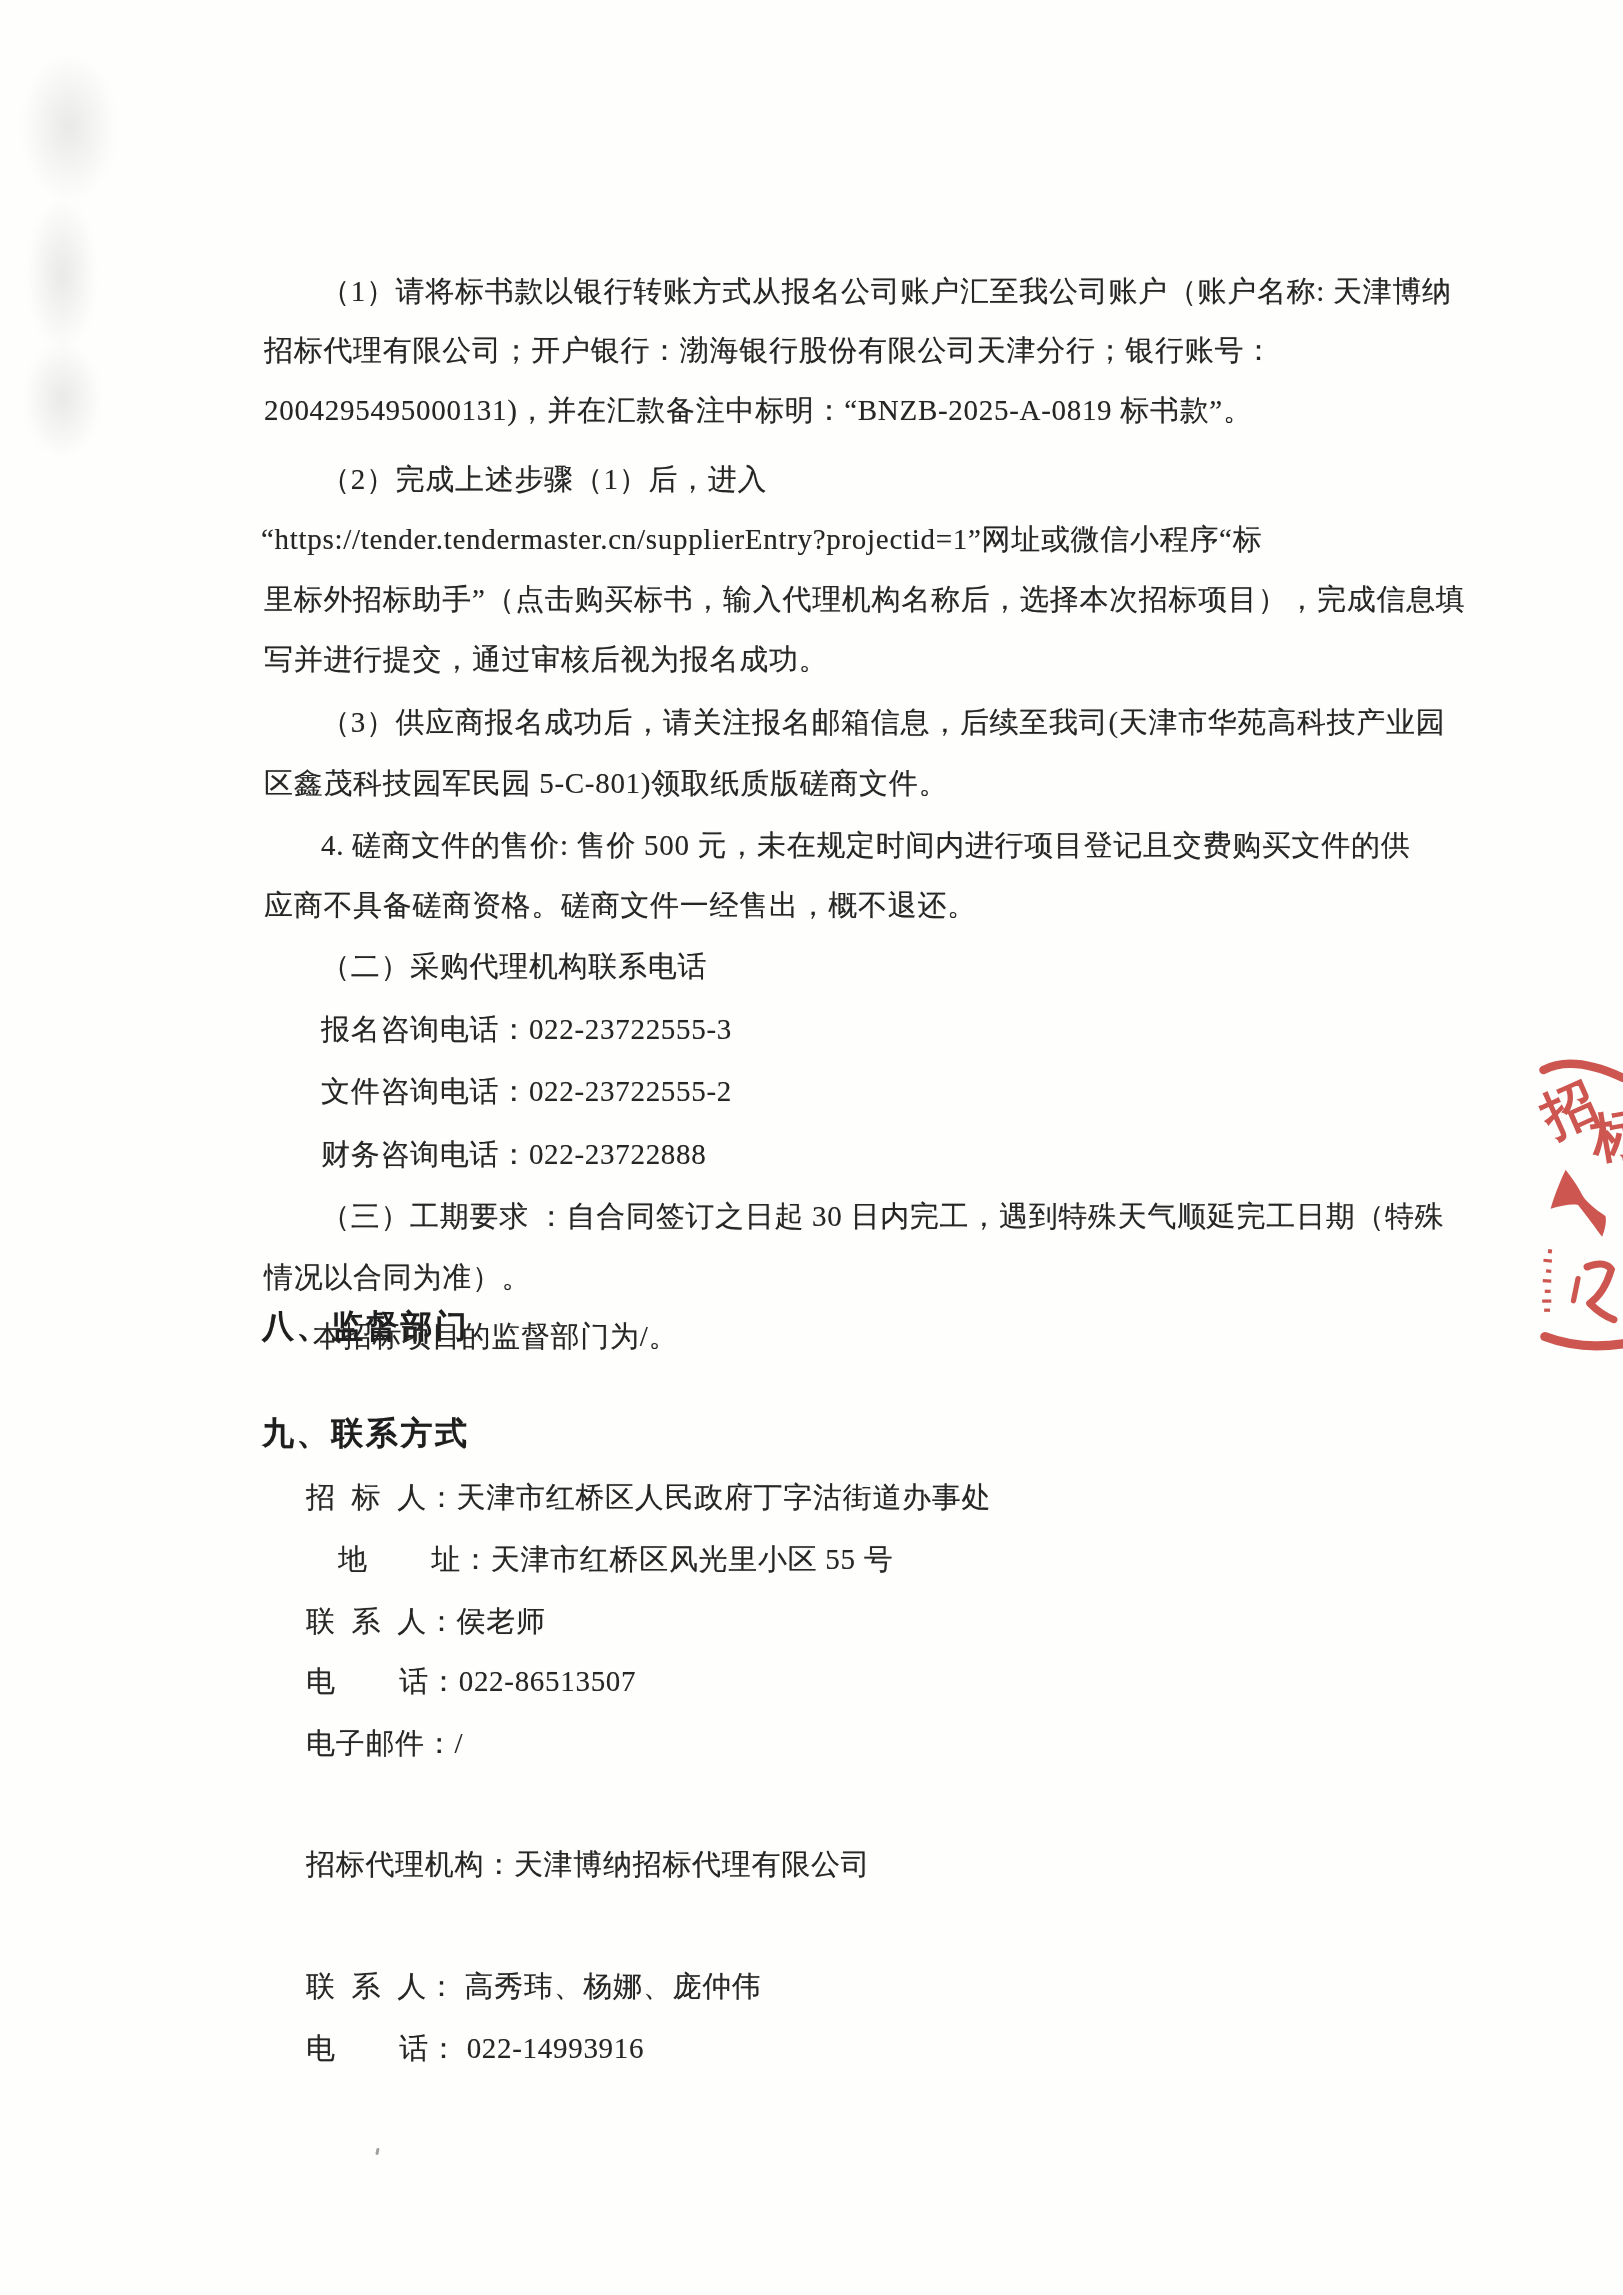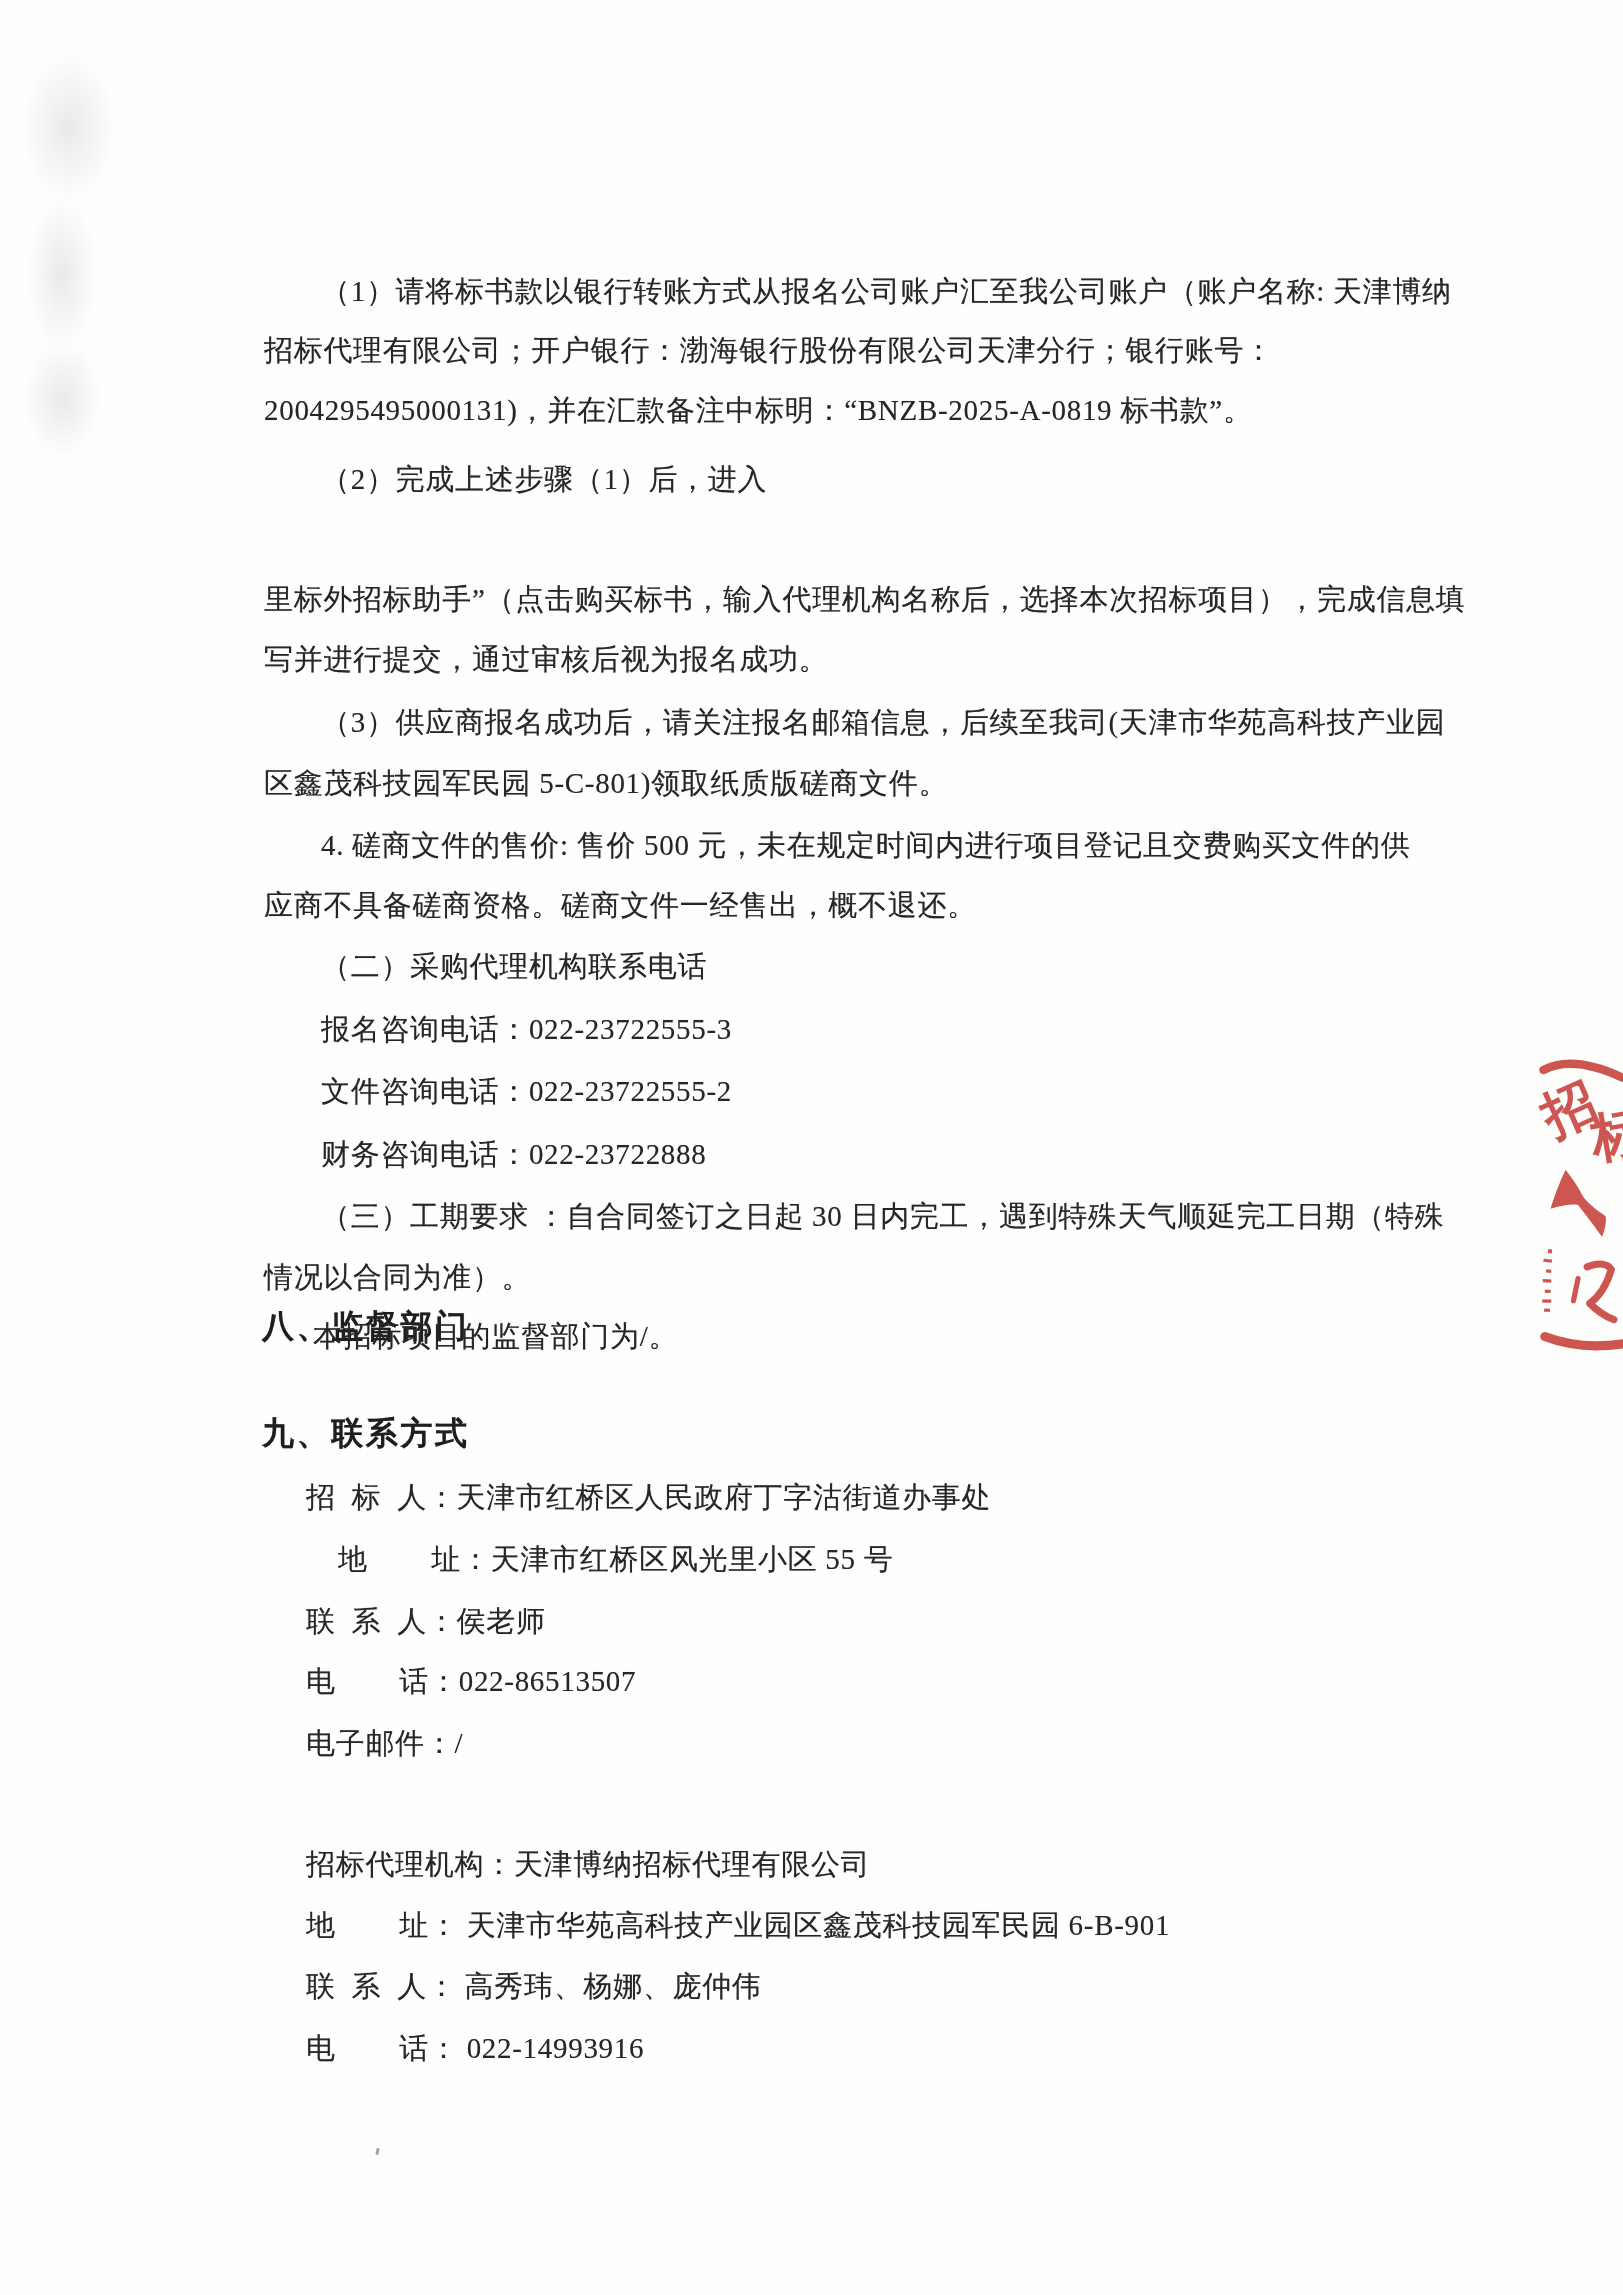--- a/index.html
+++ b/index.html
@@ -63,20 +63,21 @@
   <div class="smudge" style="left:19.6px;top:52px;width:98px;height:151px;"></div>
   <div class="smudge" style="left:26px;top:196px;width:72px;height:157px;"></div>
   <div class="smudge" style="left:23px;top:340px;width:79px;height:118px;"></div>
   <div class="speck" style="left:376px;top:2148px;"></div>
 
   <div class="ln" style="left:321px;top:275px;">（1）请将标书款以银行转账方式从报名公司账户汇至我公司账户（账户名称: 天津博纳</div>
   <div class="ln" style="left:264px;top:334px;">招标代理有限公司；开户银行：渤海银行股份有限公司天津分行；银行账号：</div>
   <div class="ln" style="left:264px;top:394px;">2004295495000131)，并在汇款备注中标明：“BNZB-2025-A-0819 标书款”。</div>
 
   <div class="ln" style="left:321px;top:463px;">（2）完成上述步骤（1）后，进入</div>
+  <div class="ln" style="left:261px;top:523px;">“https://tender.tendermaster.cn/supplierEntry?projectid=1”网址或微信小程序“标</div>
   <div class="ln" style="left:264px;top:583px;">里标外招标助手”（点击购买标书，输入代理机构名称后，选择本次招标项目），完成信息填</div>
   <div class="ln" style="left:264px;top:643px;">写并进行提交，通过审核后视为报名成功。</div>
 
   <div class="ln" style="left:321px;top:706px;">（3）供应商报名成功后，请关注报名邮箱信息，后续至我司(天津市华苑高科技产业园</div>
   <div class="ln" style="left:264px;top:767px;">区鑫茂科技园军民园 5-C-801)领取纸质版磋商文件。</div>
 
   <div class="ln" style="left:321px;top:829px;">4. 磋商文件的售价: 售价 500 元，未在规定时间内进行项目登记且交费购买文件的供</div>
   <div class="ln" style="left:264px;top:889px;">应商不具备磋商资格。磋商文件一经售出，概不退还。</div>
 
   <div class="ln" style="left:321px;top:950px;">（二）采购代理机构联系电话</div>
@@ -92,21 +93,20 @@
 
   <div class="hd" style="left:262px;top:1416px;">九、联系方式</div>
 
   <div class="ln" style="left:306px;top:1481px;"><span>招  标  人：</span><span>天津市红桥区人民政府丁字沽街道办事处</span></div>
   <div class="ln" style="left:306px;top:1543px;margin-left:32px;"><span>地        址：</span><span>天津市红桥区风光里小区 55 号</span></div>
   <div class="ln" style="left:306px;top:1605px;"><span>联  系  人：</span><span>侯老师</span></div>
   <div class="ln" style="left:306px;top:1665px;"><span>电        话：</span><span>022-86513507</span></div>
   <div class="ln" style="left:306px;top:1727px;"><span>电子邮件：</span><span>/</span></div>
 
   <div class="ln" style="left:306px;top:1848px;"><span>招标代理机构：</span><span>天津博纳招标代理有限公司</span></div>
-  <div class="ln" style="left:306px;top:1909px;"><span>地        址：</span><span> 天津市华苑高科技产业园区鑫茂科技园军民园 6-B-901</span></div>
   <div class="ln" style="left:306px;top:1970px;"><span>联  系  人：</span><span> 高秀玮、杨娜、庞仲伟</span></div>
   <div class="ln" style="left:306px;top:2032px;"><span>电        话：</span><span> 022-14993916</span></div>
 
   <svg class="stamp" viewBox="0 0 135 482">
 
     <path d="M13,50 Q58,26 135,62" fill="none" stroke="#c8463e" stroke-width="13" stroke-linecap="round"></path>
 
     <text x="55" y="138" font-size="82" fill="#c8463e" text-anchor="middle" transform="rotate(-24 55 115)">招</text>
     <text x="127" y="178" font-size="82" fill="#c8463e" text-anchor="middle" transform="rotate(-10 127 150)">标</text>
 

